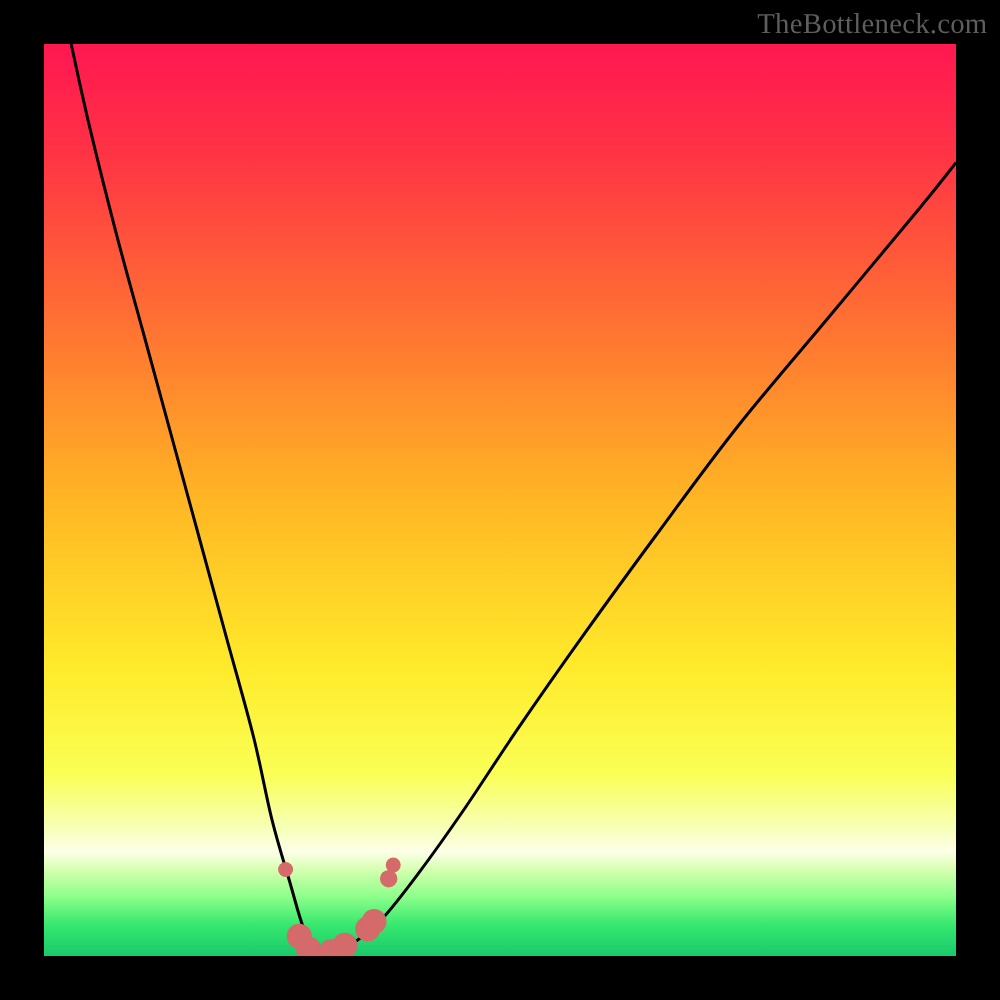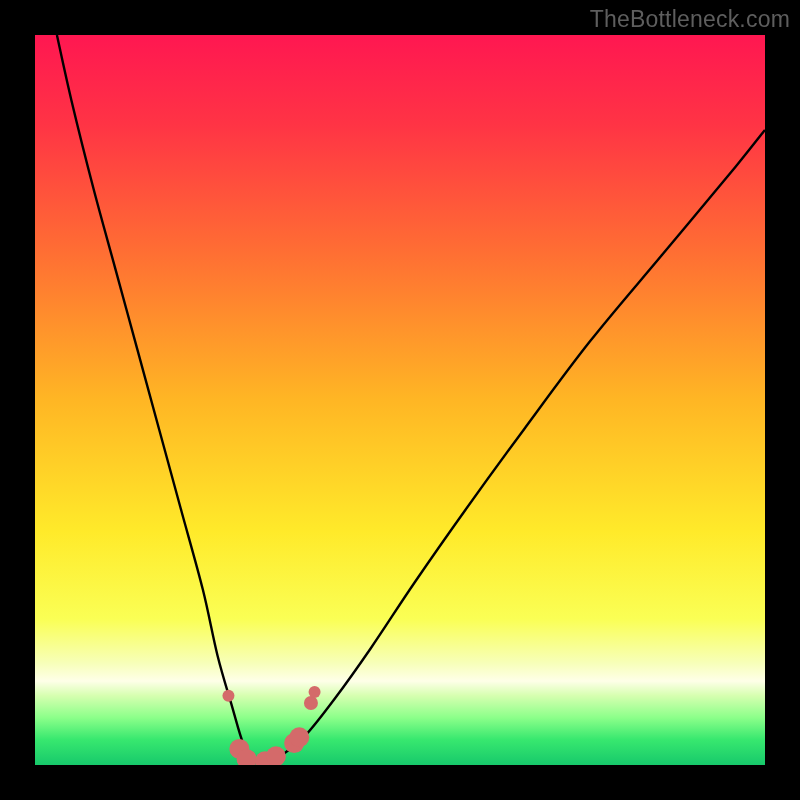--- a/index.html
+++ b/index.html
@@ -11,20 +11,21 @@
     background: #000;
     font-family: Arial, Helvetica, sans-serif;
   }
   .frame {
     position: absolute;
     left: 0;
     top: 0;
     width: 800px;
     height: 800px;
     background: #000;
+    font-family: Liberation Serif, serif;
   }
   .plot {
     position: absolute;
     left: 35px;
     top: 35px;
     width: 730px;
     height: 730px;
     overflow: hidden;
   }
   .watermark {

